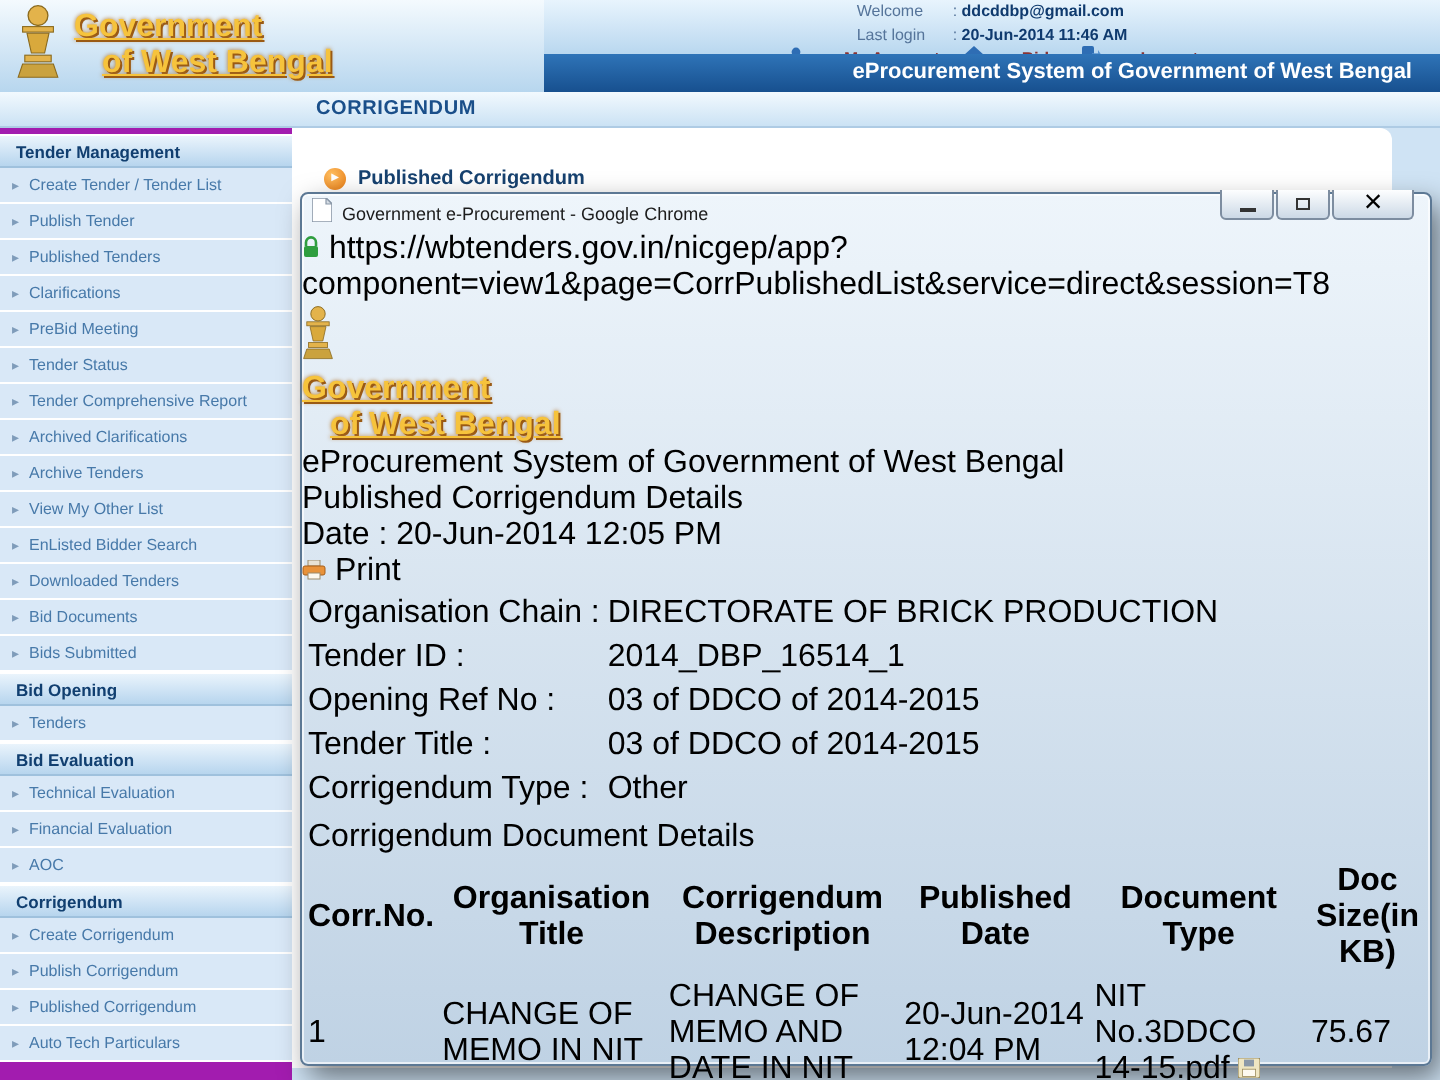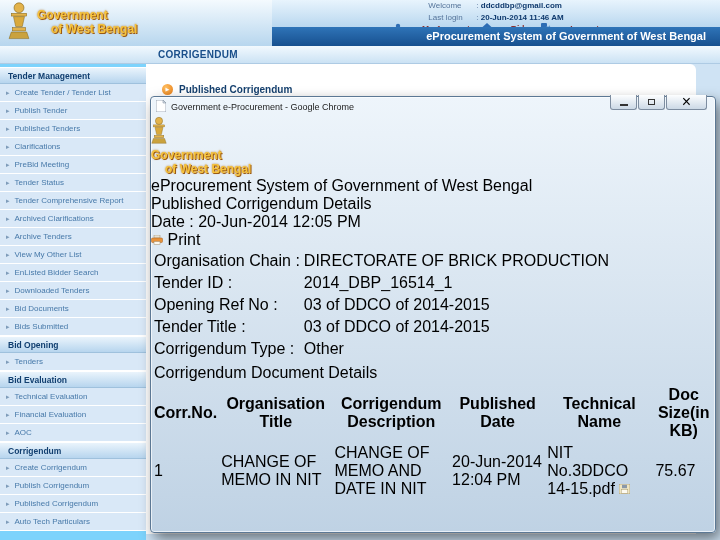--- a/index.html
+++ b/index.html
@@ -5,22 +5,22 @@
   html,body{margin:0;padding:0;background:#b9d2e8;}
   *{box-sizing:border-box;}
   .screen{position:relative;width:720px;height:540px;overflow:hidden;
           background:#cfe3f4;font-family:"Liberation Sans","DejaVu Sans",sans-serif;}
 
   
   .top-header{position:absolute;left:0;top:0;width:720px;height:46px;
               background:linear-gradient(180deg,#e8f4fd 0%,#bcd9f0 55%,#9cc4e6 100%);}
   .logo-area{position:absolute;left:0;top:0;width:272px;height:46px;display:flex;align-items:center;gap:7px;
              padding-left:8px;background:linear-gradient(180deg,#f4fafe,#b7d6ee);}
-  .logo-text{color:#f6c33c;font-weight:bold;font-size:12px;line-height:1.15;
-             text-shadow:1px 1px 0 #9a5a14,0 0 2px #b5762a;}
+  .logo-text{color:#f6c33c;font-weight:bold;font-size:16px;line-height:1.15;
+             text-shadow:1px 1px 0 #9a5a14,0 0 2px #b5762a;text-decoration:underline;}
   .logo-text .l2{padding-left:14px;}
   .header-strip{position:absolute;left:272px;right:0;top:0;height:27px;display:flex;align-items:center;
                 justify-content:space-between;padding:0 10px;flex-direction:column;}
   .welcome-block{font-size:8px;color:#55749a;line-height:1.45;}
   .welcome-block .row{display:flex;}
   .welcome-block .wl{width:48px;display:inline-block;}
   .welcome-block .wv{color:#0f3a6e;font-weight:bold;}
   .account-links{display:flex;align-items:center;gap:12px;font-size:8.5px;font-weight:bold;color:#8b3333;}
   .account-links .lnk{display:flex;align-items:center;gap:19px;cursor:pointer;}
   .app-title-bar{position:absolute;left:272px;right:0;top:27px;height:19px;
@@ -28,21 +28,21 @@
                  color:#fff;font-weight:bold;font-size:11px;line-height:19px;
                  text-align:right;padding-right:14px;}
 
   
   .breadcrumb-bar{position:absolute;left:0;top:46px;width:720px;height:18px;
                   background:linear-gradient(180deg,#f2f9fe,#cbe2f4);border-bottom:1px solid #aecbe4;}
   .breadcrumb-bar .bc{position:absolute;left:158px;top:0;line-height:18px;
                       color:#1a4f8a;font-weight:bold;font-size:10px;letter-spacing:.3px;}
 
   
-  .sidebar{position:absolute;left:0;top:64px;width:146px;bottom:0;background:#7dd3fc;padding-top:3px;overflow:hidden;}
+  .sidebar{position:absolute;left:0;top:64px;width:146px;bottom:0;background:#a21caf;padding-top:3px;overflow:hidden;}
   .side-header{height:17px;background:linear-gradient(180deg,#eaf4fc,#b7d5ee);
                color:#113f70;font-weight:bold;font-size:8.5px;line-height:16px;padding-left:8px;
                border-top:1px solid #fff;border-bottom:1px solid #9fc1dd;}
   .side-item{height:18px;background:#d9e8f7;color:#4779a9;font-size:8px;
              border-bottom:1px solid #fff;display:flex;align-items:center;gap:5px;padding-left:6px;cursor:pointer;}
   .side-item .arr{color:#7f9cba;font-size:7px;font-family:"DejaVu Sans",sans-serif;}
 
   
   .content-area{position:absolute;left:146px;top:64px;right:24px;bottom:6px;background:#fff;
                 border-radius:0 6px 0 0;}
@@ -288,20 +288,29 @@
         <span class="win-btn">
             <span class="bar"></span>
           </span>
         <span class="win-btn">
             <span class="sq"></span>
           </span>
         <span class="win-btn close">×</span>
       </span>
     </div>
     <div class="popup-body">
+      <div class="urlbar">
+        <span>
+          <svg width="9" height="11" viewBox="0 0 9 11">
+              <path d="M2 5 V3.2 a2.5 2.5 0 0 1 5 0 V5" fill="none" stroke="#2f9e3f" stroke-width="1.3"></path>
+              <rect x="1" y="5" width="7" height="5.5" rx="1" fill="#2f9e3f"></rect>
+            </svg>
+        </span>
+        <span><span class="scheme">https</span><span class="dom">://wbtenders.gov.in</span><span class="path">/nicgep/app?component=view1&amp;page=CorrPublishedList&amp;service=direct&amp;session=T8</span></span>
+      </div>
       <div class="pg">
 
         <div class="banner">
           <div class="banner-logo">
             <span>
               <svg width="16" height="29" viewBox="0 0 20 34">
                 <circle cx="10" cy="5" r="4.5" fill="#e3b34b" stroke="#8a6a1e" stroke-width=".6"></circle>
                 <rect x="3" y="10" width="14" height="2.5" fill="#e3b34b" stroke="#8a6a1e" stroke-width=".5"></rect>
                 <path d="M5 13 L15 13 L13 22 L7 22 Z" fill="#d9a93c" stroke="#8a6a1e" stroke-width=".5"></path>
                 <rect x="4" y="23" width="12" height="3" fill="#e3b34b" stroke="#8a6a1e" stroke-width=".5"></rect>
@@ -360,21 +369,21 @@
         <table class="doc-table">
           <tbody>
             <tr>
                 <td class="t-title" colspan="6">Corrigendum Document Details</td>
               </tr>
             <tr>
               <th style="width:7%">Corr.No.</th>
               <th style="width:21%">Organisation Title</th>
               <th style="width:22%">Corrigendum Description</th>
               <th style="width:18%">Published Date</th>
-              <th style="width:21%">Technical Name</th>
+              <th style="width:21%">Document Type</th>
               <th style="width:11%">Doc Size(in KB)</th>
             </tr>
             <tr>
               <td>1</td>
               <td>CHANGE OF MEMO IN NIT</td>
               <td>CHANGE OF MEMO AND DATE IN NIT</td>
               <td>20-Jun-2014 12:04 PM</td>
               <td>
                 <span class="doc-cell">
                   <span class="pdf-link">NIT No.3DDCO 14-15.pdf</span>

